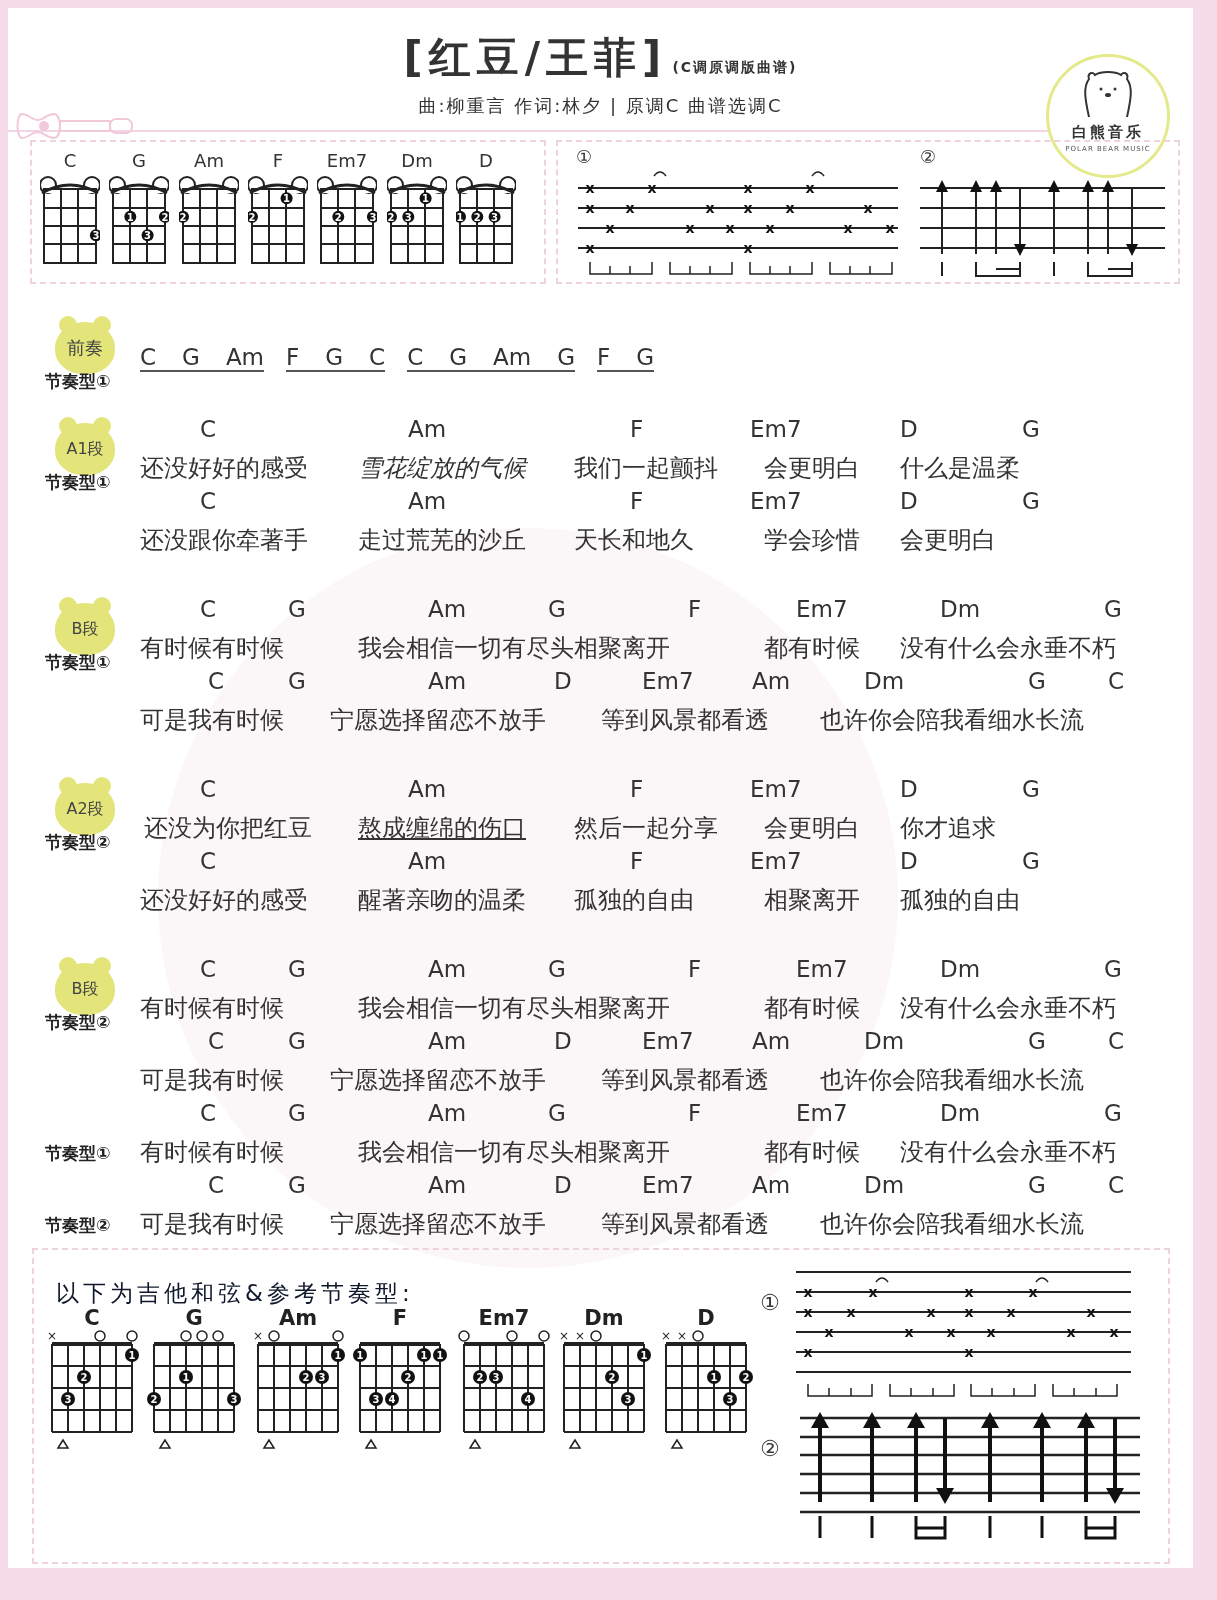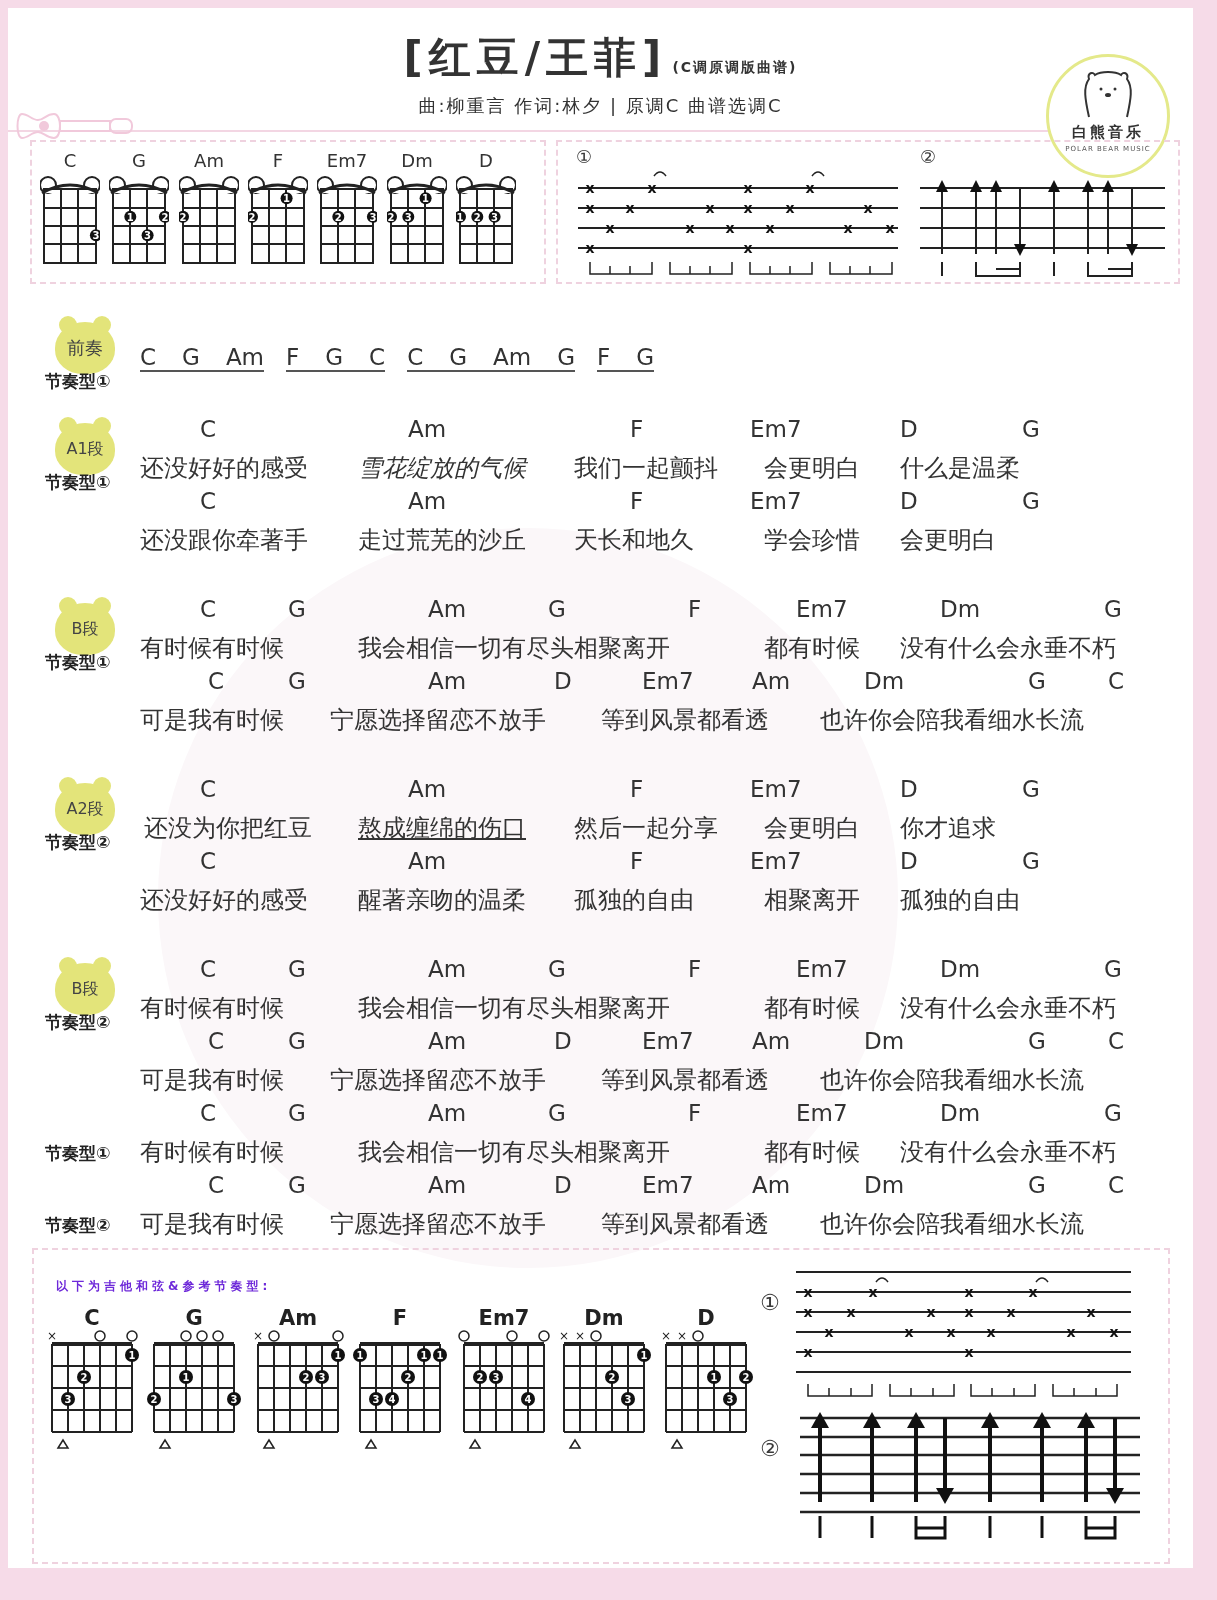--- a/index.html
+++ b/index.html
@@ -19,21 +19,21 @@
   .uke-chord{position:absolute;top:0;width:60px;text-align:center;}
   .uke-chord .nm{font-size:18px;color:#333;}
   .cs{font-size:23px;color:#333;}
   .lyr{font-size:24px;color:#333;white-space:nowrap;}
   .ul{border-bottom:2px solid #555;}
   .badge{position:absolute;width:60px;height:52px;background:#e3e47a;border-radius:50% 50% 46% 46%;text-align:center;font-size:18px;line-height:52px;color:#444;}
   .badge:before,.badge:after{content:"";position:absolute;top:-6px;width:18px;height:18px;background:#e3e47a;border-radius:50%;}
   .badge:before{left:4px;} .badge:after{right:4px;}
   .rtype{position:absolute;font-size:17px;font-weight:bold;color:#222;}
   .note{font-size:18px;letter-spacing:2px;color:#333;line-height:38px;}
-  .gtitle{font-size:12px;font-weight:bold;letter-spacing:4px;color:#6d28d9;}
+  .gtitle{font-size:23px;font-weight:normal;letter-spacing:4px;color:#0f172a;}
   .gchord .nm{font-size:21px;font-weight:bold;color:#222;text-align:center;}
   .watermark{left:150px;top:520px;width:740px;height:740px;border-radius:50%;background:#fbf7f9;}
 </style>
 </head>
 <body>
 
 <div class="page">
 
   <div class="abs watermark"></div>
 

